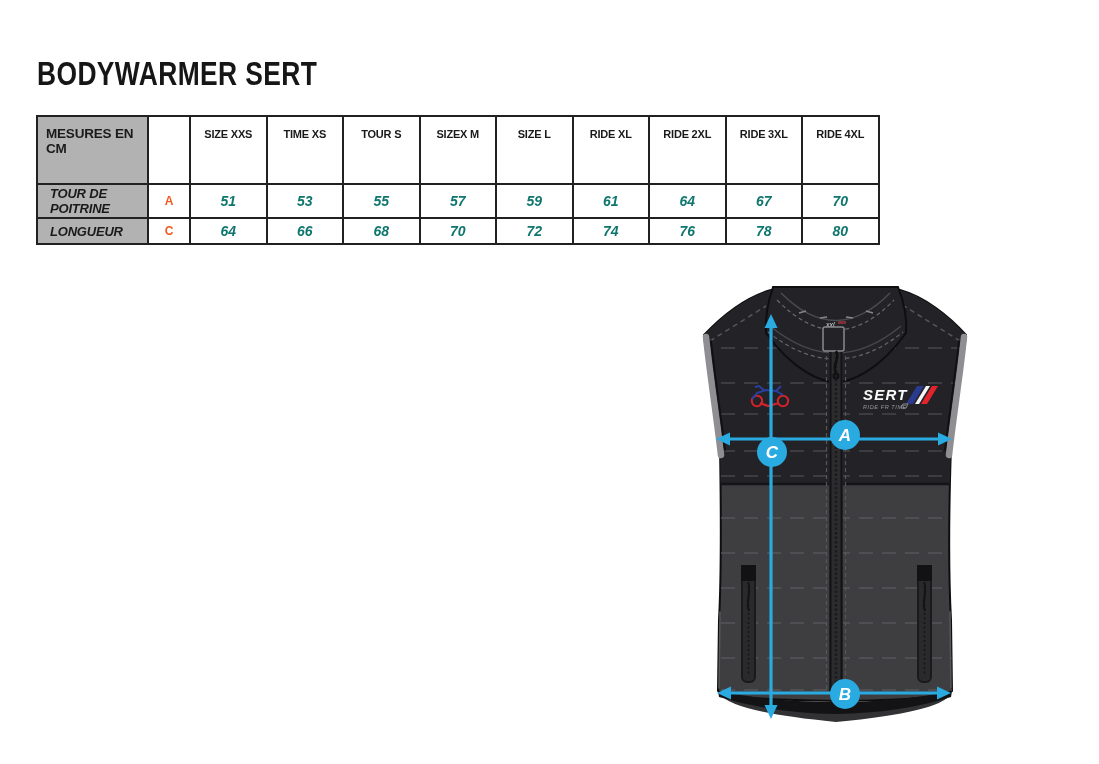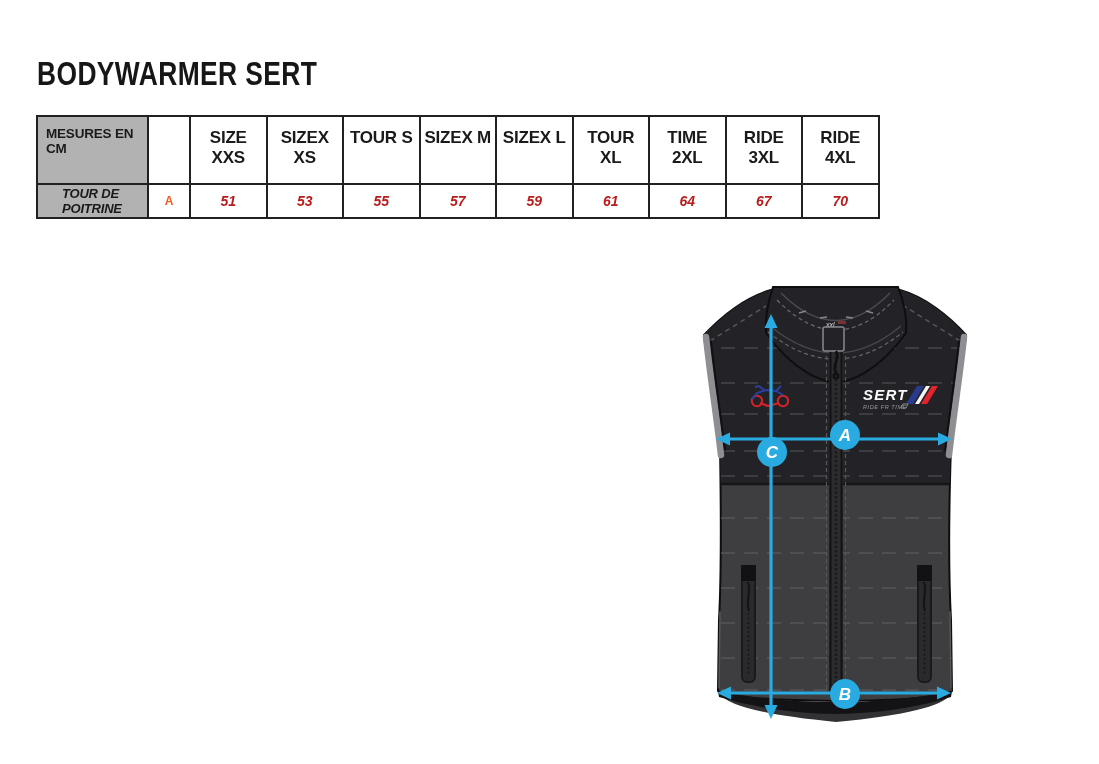--- a/index.html
+++ b/index.html
@@ -13,25 +13,25 @@
 
   
   #sizetable{position:absolute;left:36px;top:115px;border-collapse:collapse;table-layout:fixed;}
   #sizetable td,#sizetable th{border:2px solid #212121;margin:0;overflow:hidden;}
   .hdr-row{height:68px;}
   .data-row{height:26px;}
   .corner{background:#b2b2b2;text-align:left;vertical-align:top;
           padding:9px 0 0 8px;font-weight:bold;font-size:13.5px;letter-spacing:-.2px;}
   .blankcol-h{background:#ffffff;}
   .sizehdr{background:#ffffff;text-align:center;vertical-align:top;padding-top:11px;
-           font-weight:bold;font-size:17px;letter-spacing:-.2px;}
-  .rowlabel{background:#b2b2b2;text-align:left;padding-left:24px;
+           font-weight:bold;font-size:11px;letter-spacing:-.2px;}
+  .rowlabel{background:#b2b2b2;text-align:left;padding-left:12px;
             font-style:italic;font-weight:bold;font-size:13px;letter-spacing:-.2px;}
   .letter{background:#ffffff;text-align:center;font-weight:bold;font-size:12px;color:#f15a24;}
-  .val{background:#ffffff;text-align:center;font-style:italic;font-weight:bold;font-size:14px;color:#b91c1c;}
+  .val{background:#ffffff;text-align:center;font-style:italic;font-weight:bold;font-size:14px;color:#0f766e;}
 
   
   #vest-wrap{position:absolute;left:688px;top:278px;width:292px;height:474px;}
   svg text{font-family:"Liberation Sans",sans-serif;}
   .marker-label{font-size:17px;font-weight:bold;font-style:italic;fill:#ffffff;}
 </style>
 </head>
 <body>
 
 <div id="page">
@@ -50,41 +50,54 @@
         <col style="width:76.5px">
       <col style="width:76.5px">
         <col style="width:76.5px">
         <col style="width:76.5px">
     </colgroup>
     <tbody>
         <tr class="hdr-row">
       <th class="corner">MESURES EN CM</th>
       <th class="blankcol-h"></th>
       <th class="sizehdr">SIZE XXS</th>
-      <th class="sizehdr">SIZEX XS</th>
+      <th class="sizehdr">TIME XS</th>
       <th class="sizehdr">TOUR S</th>
       <th class="sizehdr">SIZEX M</th>
-      <th class="sizehdr">SIZEX L</th>
-      <th class="sizehdr">TOUR XL</th>
-      <th class="sizehdr">TIME 2XL</th>
+      <th class="sizehdr">SIZE L</th>
+      <th class="sizehdr">RIDE XL</th>
+      <th class="sizehdr">RIDE 2XL</th>
       <th class="sizehdr">RIDE 3XL</th>
       <th class="sizehdr">RIDE 4XL</th>
     </tr>
     <tr class="data-row">
       <td class="rowlabel">TOUR DE POITRINE</td>
       <td class="letter">A</td>
       <td class="val">51</td>
       <td class="val">53</td>
       <td class="val">55</td>
       <td class="val">57</td>
       <td class="val">59</td>
       <td class="val">61</td>
       <td class="val">64</td>
       <td class="val">67</td>
       <td class="val">70</td>
+    </tr>
+    <tr class="data-row">
+      <td class="rowlabel">LONGUEUR</td>
+      <td class="letter">C</td>
+      <td class="val">64</td>
+      <td class="val">66</td>
+      <td class="val">68</td>
+      <td class="val">70</td>
+      <td class="val">72</td>
+      <td class="val">74</td>
+      <td class="val">76</td>
+      <td class="val">78</td>
+      <td class="val">80</td>
     </tr>
   </tbody>
     </table>
 
   <div id="vest-wrap">
   <svg width="292" height="474" viewBox="688 278 292 474">
     <defs>
       <clipPath id="bodyClip">
         <path d="M 704,335 C 722,316 746,297 771,290 L 900,290 C 925,297 949,316 966,335
                  C 962,372 954,410 951,446 C 949,505 948,565 951,620 L 952,691

